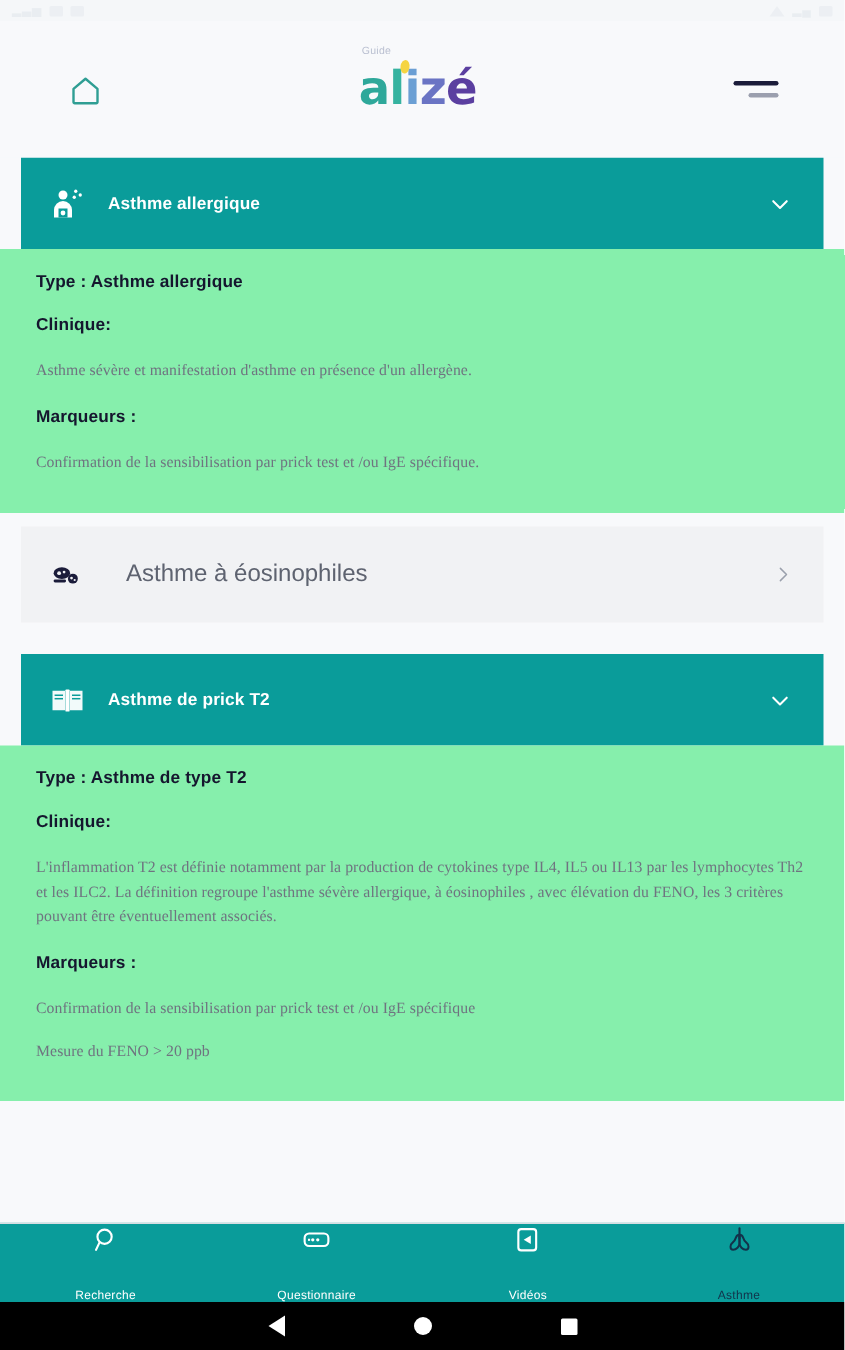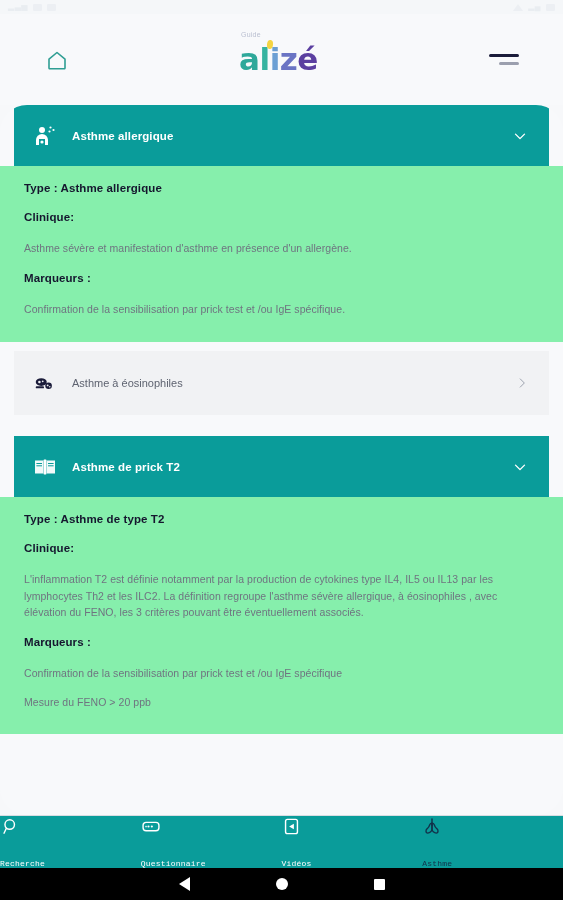--- a/index.html
+++ b/index.html
@@ -82,21 +82,20 @@
     background: #f5d442; border-radius: 50% 50% 50% 50%;
     top: -4px; left: 28px; transform: rotate(8deg);
   }
 
   
   .content {
     flex: 1 1 auto;
     background: #f8f9fb;
     overflow: hidden;
     position: relative;
-    border-radius: 27px;
   }
 
   .card-header {
     margin: 0 14px;
     background: #0a9c9a;
     height: 61px;
     display: flex;
     align-items: center;
     padding: 0 20px 0 18px;
     cursor: pointer;
@@ -116,52 +115,52 @@
   .b-head {
     font-size: 11.5px; font-weight: 700; color: #15162e;
     margin-bottom: 17px; letter-spacing: 0.1px;
   }
   .b-sub {
     font-size: 11.5px; font-weight: 700; color: #15162e;
     margin-bottom: 17px; letter-spacing: 0.1px;
   }
   .b-text {
     font-size: 10.5px; color: #6f7480; line-height: 1.58;
-    margin-bottom: 15px; letter-spacing: 0.05px;
+    margin-bottom: 15px; letter-spacing: 0.05px; font-family: Liberation Serif, serif;
   }
   .b-text.tight { margin-bottom: 13px; }
 
   .list-row {
     margin: 9px 14px 0 14px;
     background: #f1f2f4;
     height: 64px;
     display: flex;
     align-items: center;
     padding: 0 20px 0 18px;
     cursor: pointer;
   }
   .lr-icon { width: 24px; height: 24px; flex: 0 0 auto; display: flex; align-items: center; justify-content: center; }
   .lr-label {
-    font-size: 11px; color: #5e6370; margin-left: 16px; flex: 1 1 auto;
+    font-size: 16px; color: #5e6370; margin-left: 28px; flex: 1 1 auto;
   }
   .chev-right { width: 14px; height: 14px; flex: 0 0 auto; }
 
   
   .bottom-nav {
     height: 53px;
     background: #0a9c9a;
     display: flex;
     flex: 0 0 auto;
     border-top: 1px solid #d8dde2;
   }
   .nav-item {
     flex: 1 1 0;
     display: flex; flex-direction: column;
-    align-items: flex-start; justify-content: center;
-    gap: 23px; cursor: pointer; font-family: Liberation Mono, monospace;
+    align-items: center; justify-content: center;
+    gap: 23px; cursor: pointer;
   }
   .nav-icon { width: 20px; height: 20px; display: flex; align-items: center; justify-content: center; }
   .nav-label { font-size: 8px; color: #ffffff; letter-spacing: 0.2px; }
   .nav-item.active .nav-label { color: #12324a; }
 
   
   .android-nav {
     height: 32px; background: #000000;
     display: flex; align-items: center; justify-content: center;
     gap: 86px; flex: 0 0 auto;

